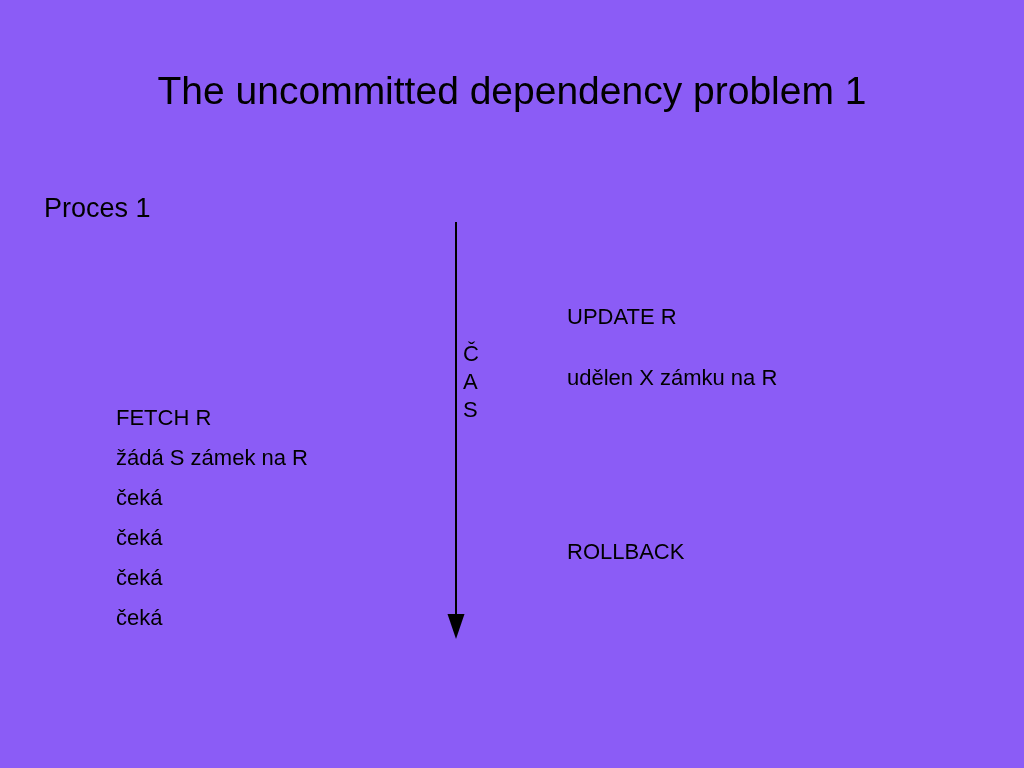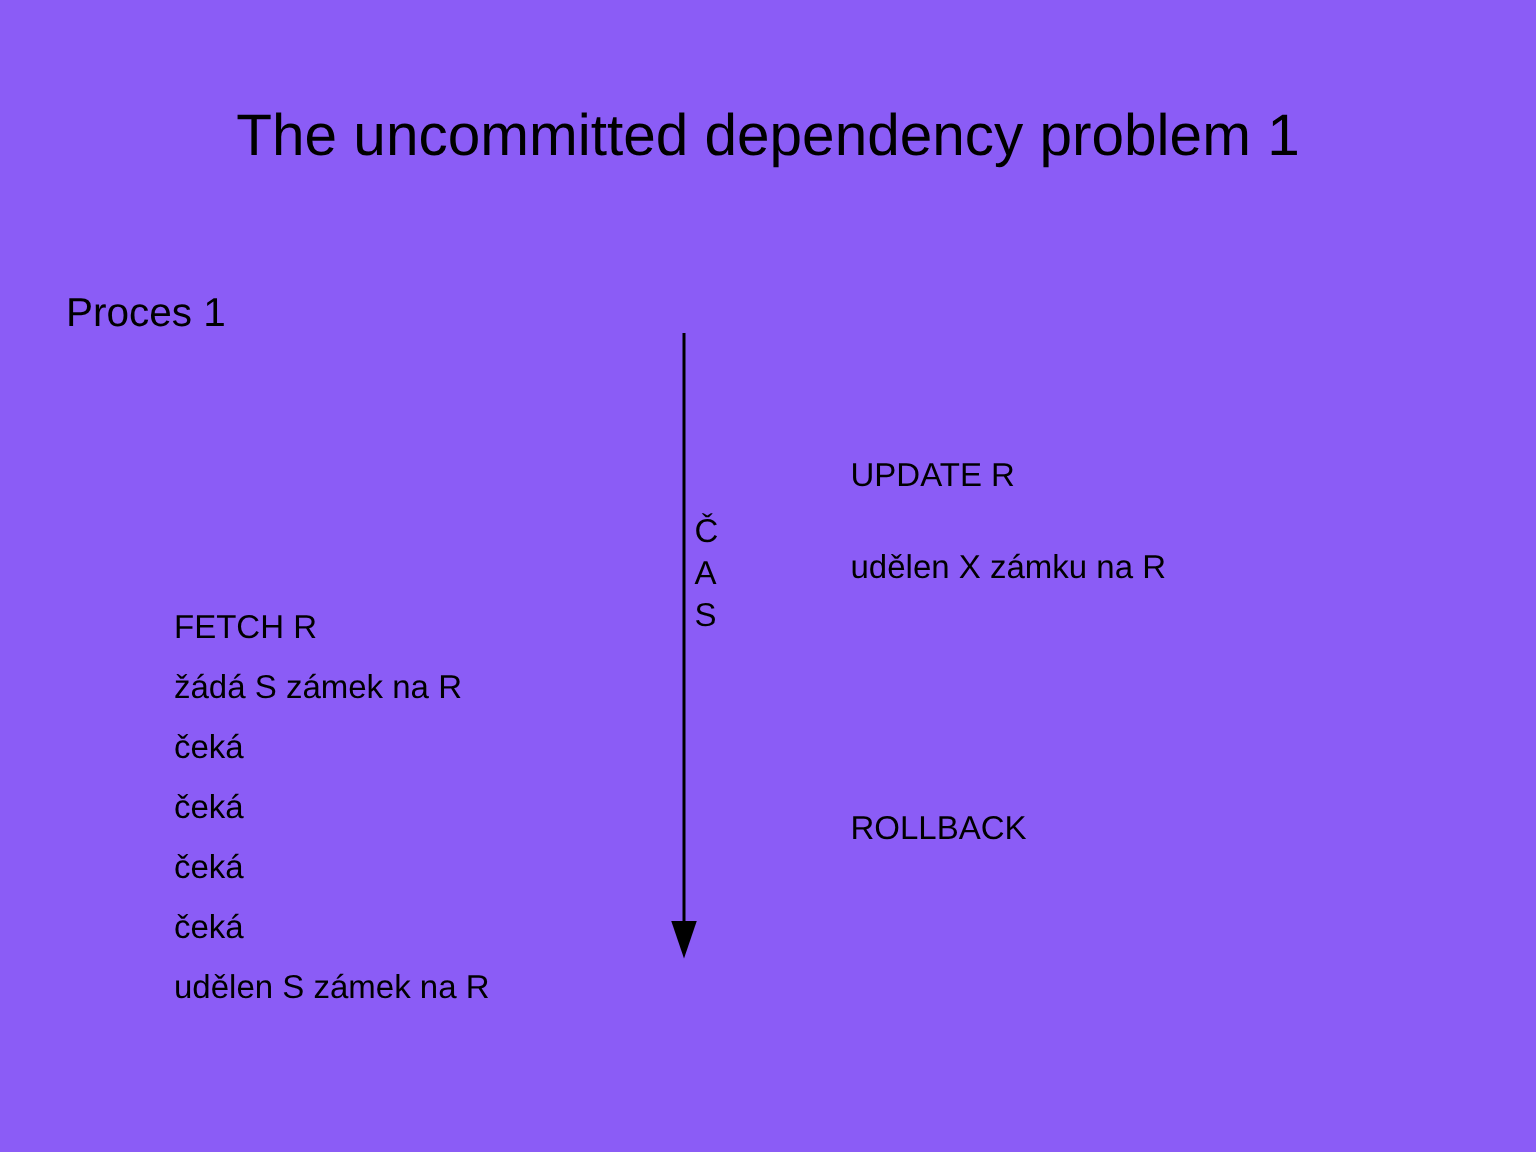--- a/index.html
+++ b/index.html
@@ -115,21 +115,20 @@
   <div class="column-heading" id="heading-process-1">Proces 1</div>
 
 
   <ul class="step-list" id="process-1-steps">
     <li>FETCH R</li>
     <li>žádá S zámek na R</li>
     <li>čeká</li>
     <li>čeká</li>
     <li>čeká</li>
     <li>čeká</li>
-    <li>udělen S zámek na R</li>
   </ul>
 
   <div class="right-block" id="process-2-block-update">
     <div class="step-line">UPDATE R</div>
     <div class="step-line">udělen X zámku na R</div>
   </div>
 
   <div class="right-block" id="process-2-block-rollback">
     <div class="step-line">ROLLBACK</div>
   </div>

